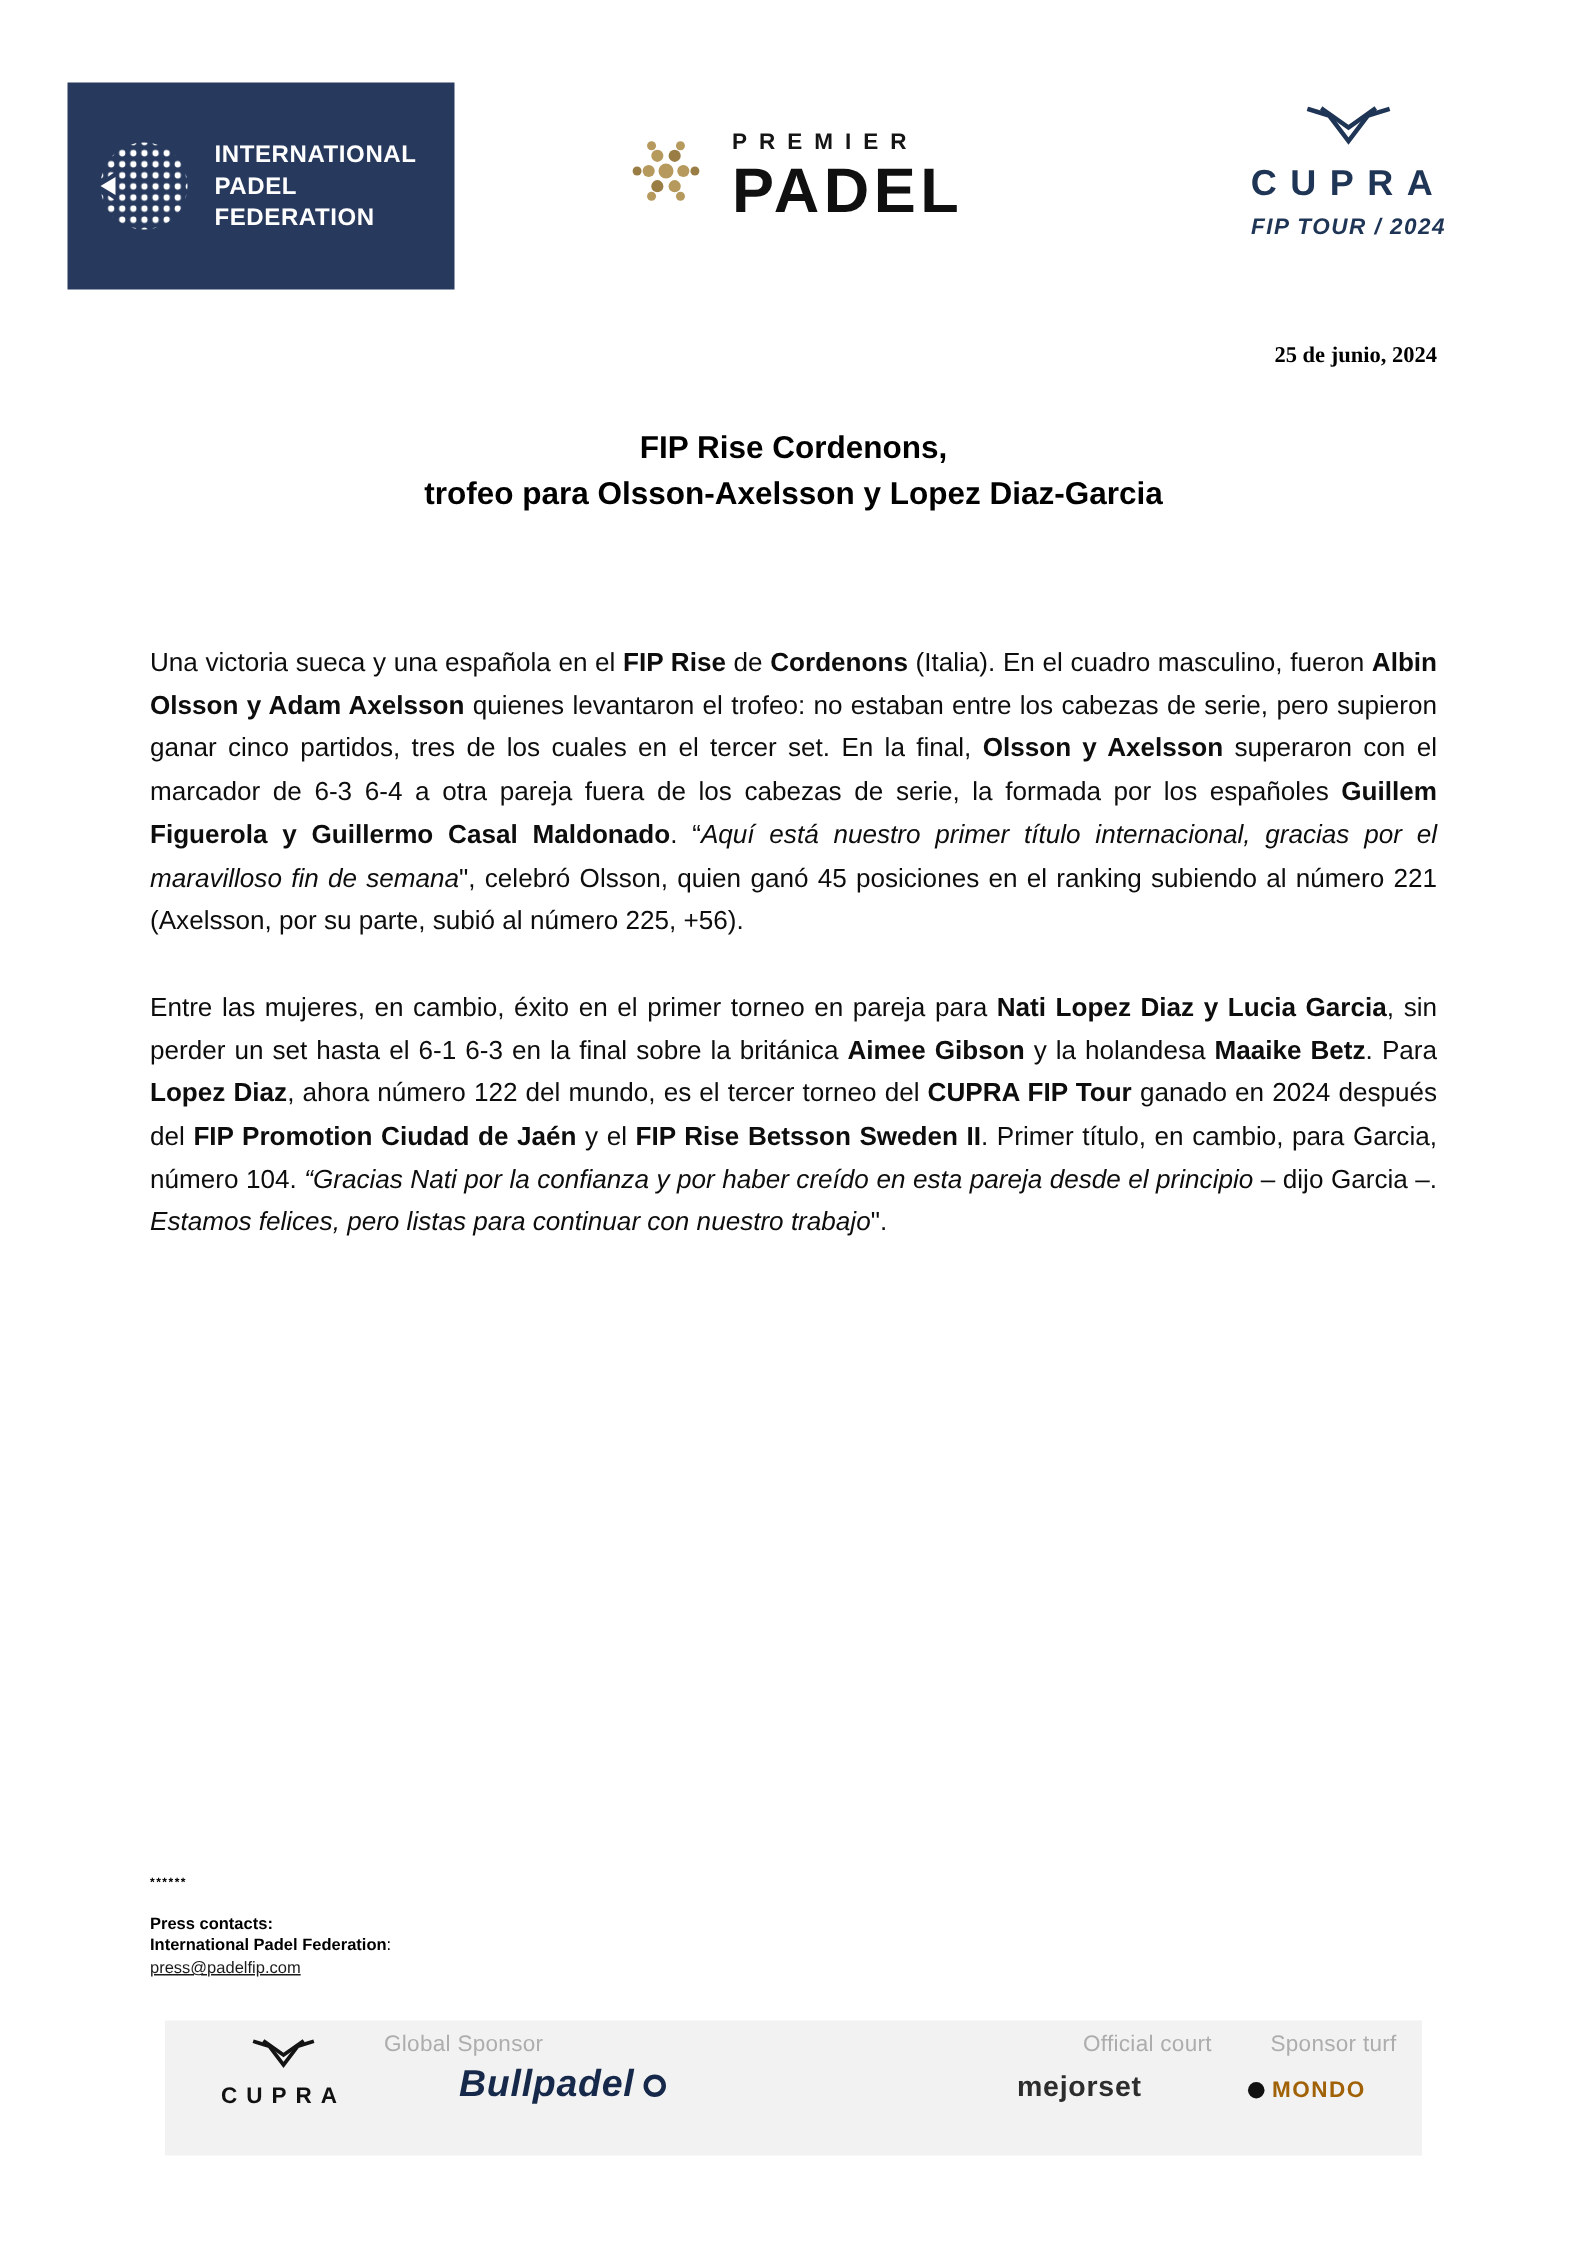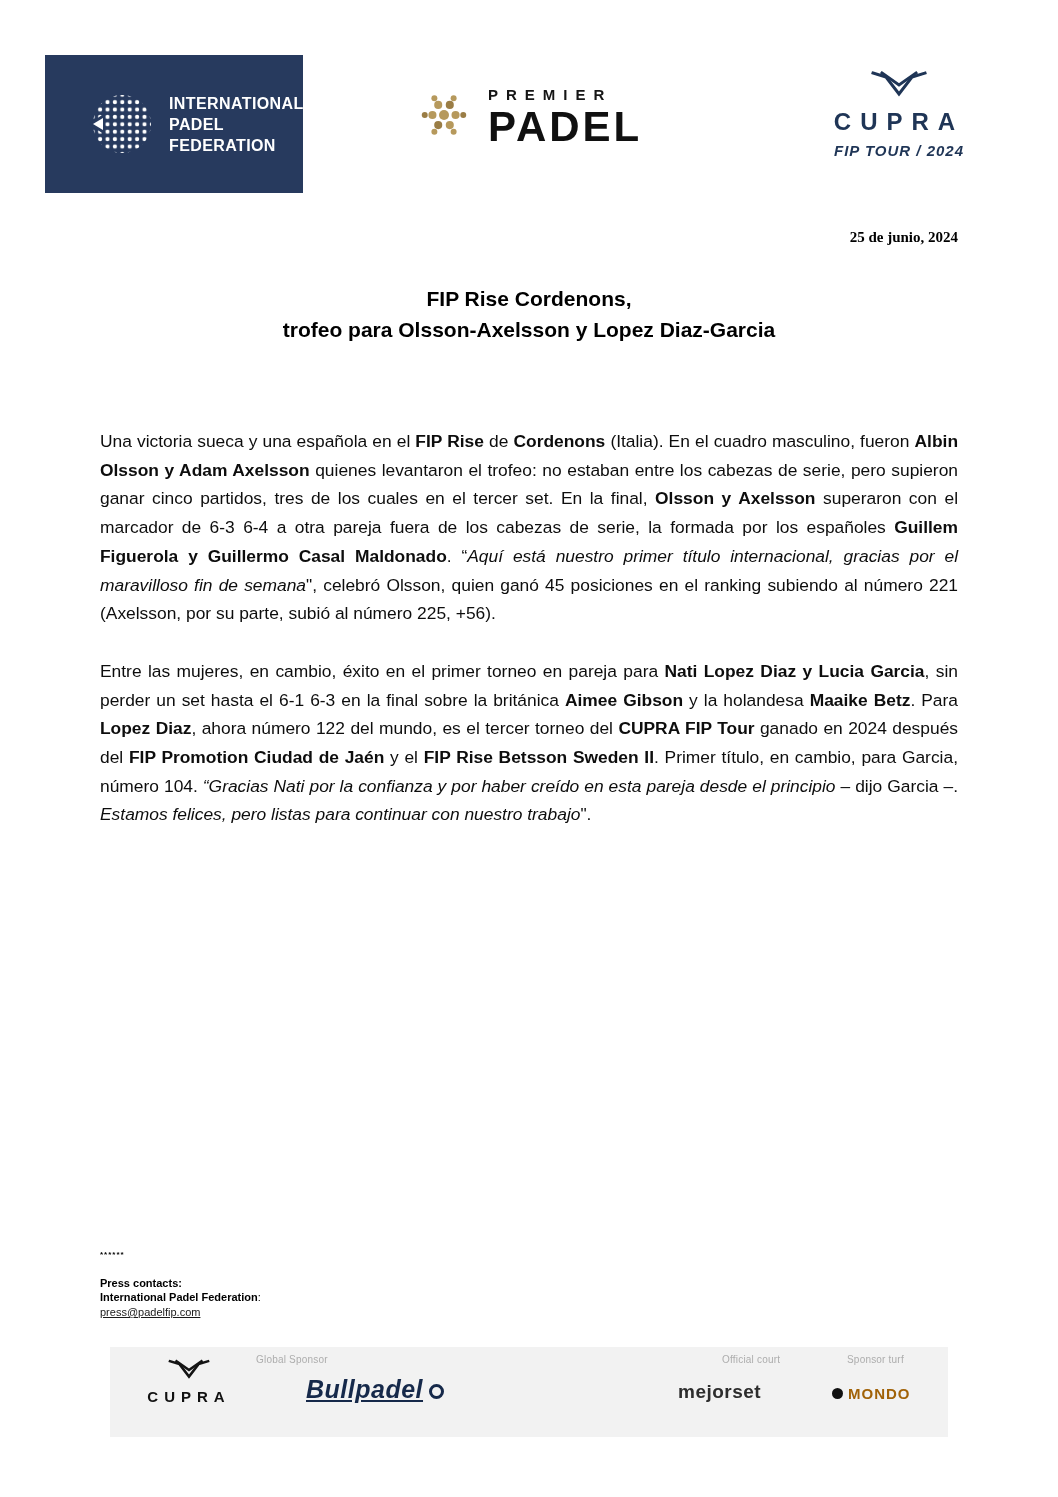--- a/index.html
+++ b/index.html
@@ -2,21 +2,21 @@
 <html><head>
 <meta charset="utf-8">
 <style>
   * { margin:0; padding:0; box-sizing:border-box; }
   html,body { background:#ffffff; }
   body { width:1058px; height:1497px; font-family:"Liberation Sans", sans-serif; color:#1a1a1a; }
   .page { position:relative; width:1058px; height:1497px; background:#fff; overflow:hidden; }
 
   
   .ipf-box { position:absolute; left:45px; top:55px; width:258px; height:138px;
-             background:#273a5e; display:flex; align-items:center; gap:14px; padding-left:44px; }
+             background:#273a5e; display:flex; align-items:center; gap:14px; padding-left:18px; }
   .ipf-ball { flex:0 0 auto; width:66px; height:66px; display:block; }
   .ipf-text { color:#fff; font-weight:bold; font-size:16px; line-height:21px; letter-spacing:.4px; }
   .ipf-text span { display:block; }
 
   .premier { position:absolute; left:418px; top:86px; display:flex; align-items:center; gap:18px; }
   .premier-top { font-size:15px; font-weight:600; letter-spacing:8px; color:#151515; margin-bottom:4px; }
   .premier-bottom { font-size:42px; font-weight:800; letter-spacing:3px; color:#101010; line-height:40px; }
 
   .cupra { position:absolute; right:73px; top:70px; width:172px; text-align:center; color:#1f3556; }
   .cupra-emblem { display:inline-block; }
@@ -39,28 +39,28 @@
 
   
   .contacts { position:absolute; left:100px; top:1248px; font-size:11px; line-height:14px; color:#000; }
   .stars { font-size:8px; font-weight:bold; letter-spacing:1px; margin-bottom:14px; }
   .c-head { font-weight:bold; }
   .c-org b { font-weight:bold; }
   .c-email { color:#1a1a1a; text-decoration:underline; display:inline-block; margin-top:1px; }
 
   
   .sponsors { position:absolute; left:110px; top:1347px; width:838px; height:90px; background:#f2f2f2; }
-  .sp-label { position:absolute; font-size:10px; color:#adadad; letter-spacing:.2px; }
+  .sp-label { position:absolute; font-size:15px; color:#adadad; letter-spacing:.2px; }
   .l-global { left:146px; top:7px; }
   .l-court  { left:612px; top:7px; }
   .l-turf   { left:737px; top:7px; }
   .sp-cupra { position:absolute; left:14px; top:12px; width:130px; text-align:center; color:#111; }
   .sp-cupra-word { font-size:15px; font-weight:700; letter-spacing:6px; margin-top:3px; }
   .sp-bullpadel { position:absolute; left:196px; top:28px; font-size:25px; font-style:italic;
-                  font-weight:800; color:#16294a; letter-spacing:.5px;text-decoration:underline; }
+                  font-weight:800; color:#16294a; letter-spacing:.5px; }
   .bp-ball { display:inline-block; width:15px; height:15px; border:3px solid #16294a;
              border-radius:50%; margin-left:6px; vertical-align:-1px; }
   .sp-mejorset { position:absolute; left:568px; top:34px; font-size:19px; font-weight:800;
                  color:#2d2d2d; letter-spacing:.5px; }
   .sp-mondo { position:absolute; left:722px; top:38px; font-size:15px; font-weight:800;
               letter-spacing:1px; color:#a16207; display:flex; align-items:center; gap:5px; }
   .mondo-mark { display:inline-block; width:11px; height:11px; background:#111; border-radius:50%; }
 </style>
 </head>
 <body>

